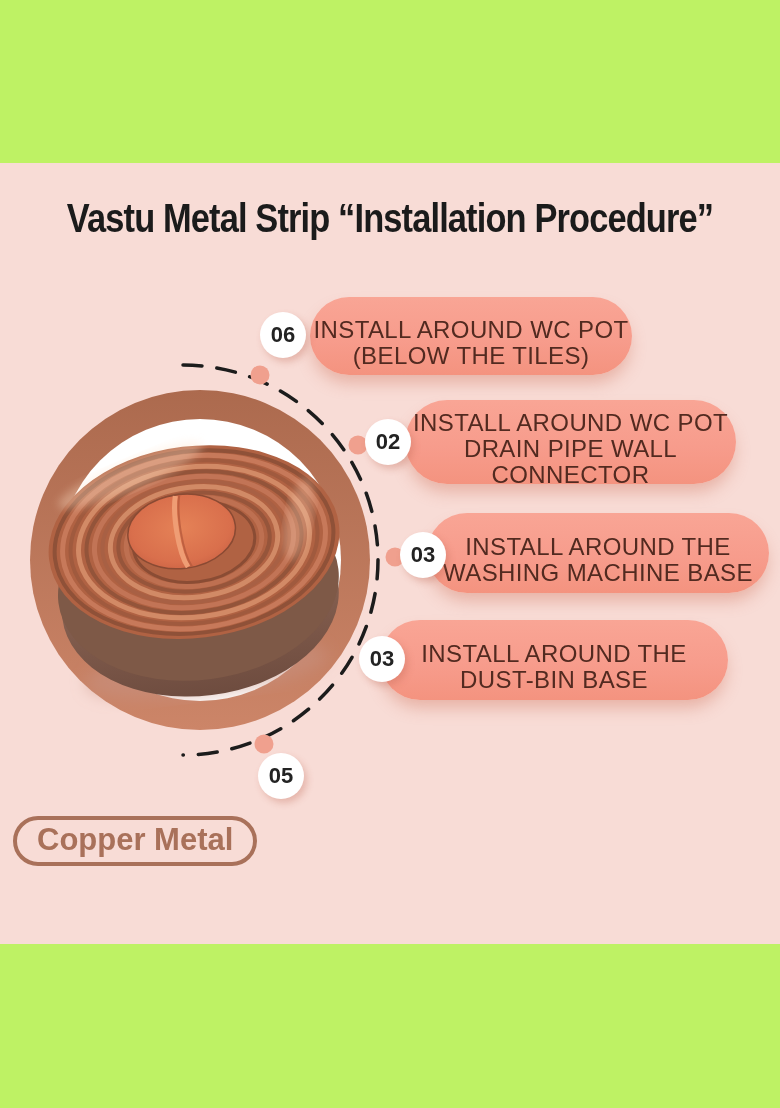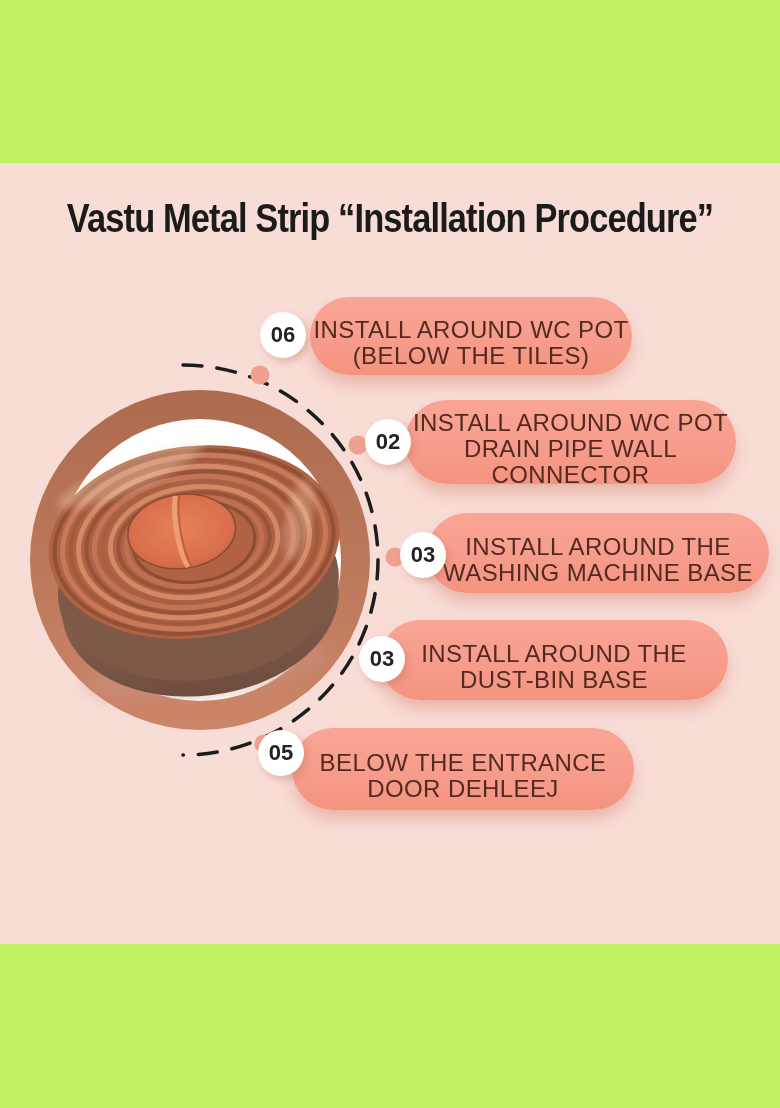--- a/index.html
+++ b/index.html
@@ -43,21 +43,21 @@
     position:absolute;width:46px;height:46px;border-radius:50%;
     background:#ffffff;display:flex;align-items:center;justify-content:center;
     font-size:22px;font-weight:bold;color:#232323;
     box-shadow:3px 4px 7px rgba(190,100,80,0.32);
     z-index:5;
   }
   .n1{left:260px;top:312px;}
   .n2{left:365px;top:419px;}
   .n3{left:400px;top:532px;text-align:right;}
   .n4{left:359px;top:636px;}
-  .n5{left:258px;top:730px;}
+  .n5{left:258px;top:753px;}
 
   .badge{
     position:absolute;left:13px;top:816px;
     border:4px solid #A9715A;border-radius:28px;
     padding:2px 20px 4px 20px;
     font-size:31px;font-weight:bold;color:#A9715A;
     background:transparent;white-space:nowrap;
   }
 </style>
 </head>
@@ -146,25 +146,22 @@
 CONNECTOR</div>
   </div>
   <div class="pill s3">
     <div class="pill-label">INSTALL AROUND THE
 WASHING MACHINE BASE</div>
   </div>
   <div class="pill s4">
     <div class="pill-label">INSTALL AROUND THE
 DUST-BIN BASE</div>
   </div>
-  <div class="pill s5">
-    <div class="pill-label">BELOW THE ENTRANCE
-DOOR DEHLEEJ</div>
-  </div>
 
   <div class="numcircle n1">06</div>
   <div class="numcircle n2">02</div>
   <div class="numcircle n3">03</div>
   <div class="numcircle n4">03</div>
   <div class="numcircle n5">05</div>
 
+  <div class="badge">Copper Metal</div>
 
 </div>
 
 </body></html>

